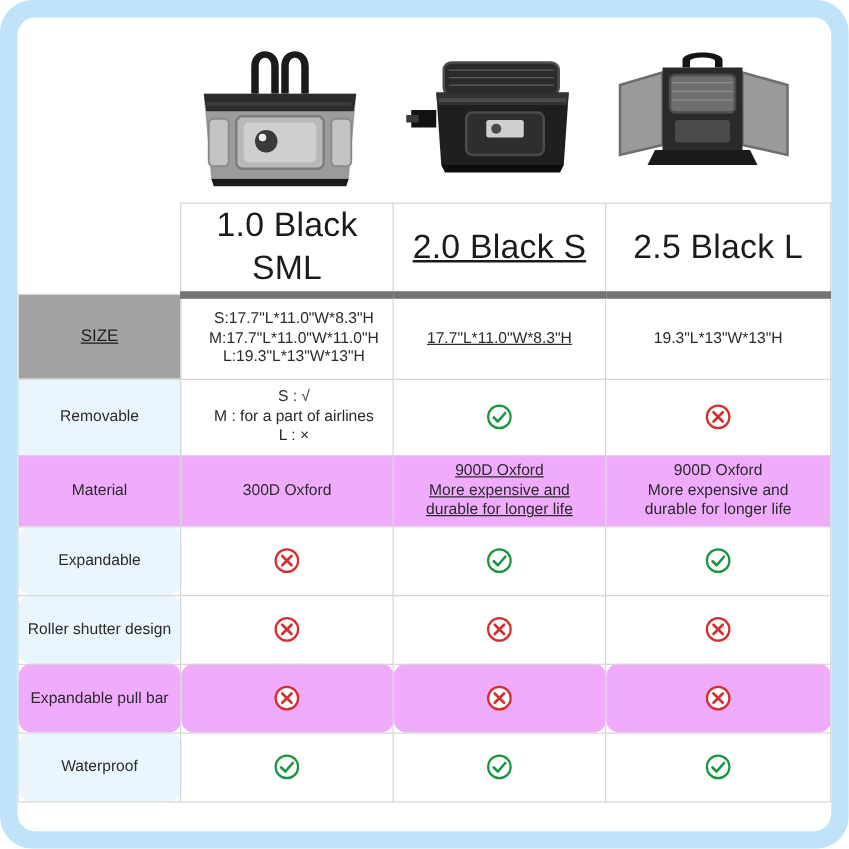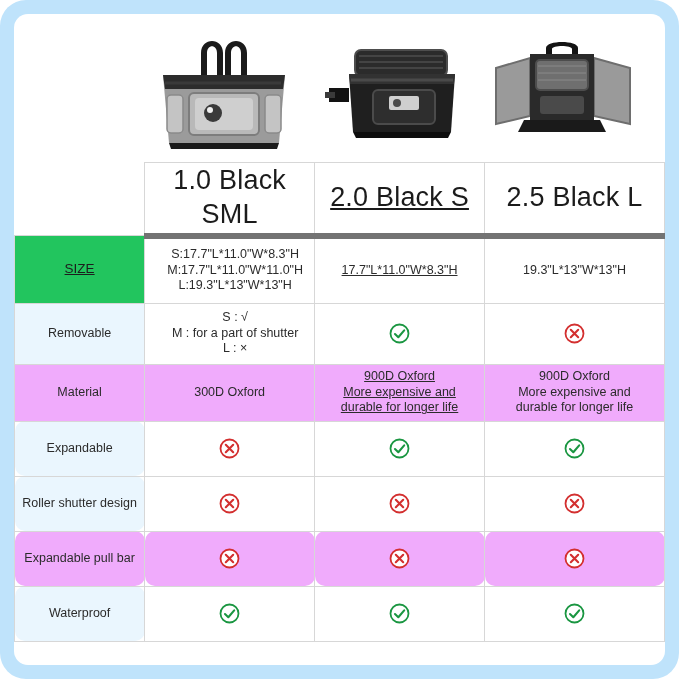--- a/index.html
+++ b/index.html
@@ -80,21 +80,21 @@
     background: #eaf6fe;
     color: #333333;
     font-size: 13px;
     border-left: none;
   }
   tr.headrow td.rowlabel {
     background: #ffffff;
     border: none;
   }
   tr.sizerow td.rowlabel {
-    background: #22c55e;
+    background: #a3a3a3;
     color: #1d1d1d;
     font-size: 13.5px;
     text-decoration: underline;
   }
   td.col1 { width: 166px; }
   td.col2 { width: 166px; text-decoration: underline; }
   td.col3 { width: 176px; border-right: none; }
 
   tr.headrow td.hcell {
     font-size: 27px;
@@ -225,21 +225,21 @@
             <span class="sizelines">L:19.3"L*13"W*13"H</span>
           </td>
           <td class="col2">17.7"L*11.0"W*8.3"H</td>
           <td class="col3">19.3"L*13"W*13"H</td>
         </tr>
 
         <tr class="r-airlines">
           <td class="rowlabel">Removable</td>
           <td class="col1 leftalign">
             <span class="sizelines">S : √</span>
-            <span class="sizelines">M : for a part of shutter</span>
+            <span class="sizelines">M : for a part of airlines</span>
             <span class="sizelines">L : ×</span>
           </td>
           <td class="col2">
             <span class="icon">
               <svg width="21" height="21" viewBox="0 0 21 21">
                   <circle cx="10.5" cy="10.5" r="9" fill="#fff" stroke="#1a9641" stroke-width="1.8"></circle>
                   <path d="M6 11 L9.3 14.2 L15.2 7.4" fill="none" stroke="#1a9641" stroke-width="2.1" stroke-linecap="round" stroke-linejoin="round"></path>
                 </svg>
             </span>
           </td>

